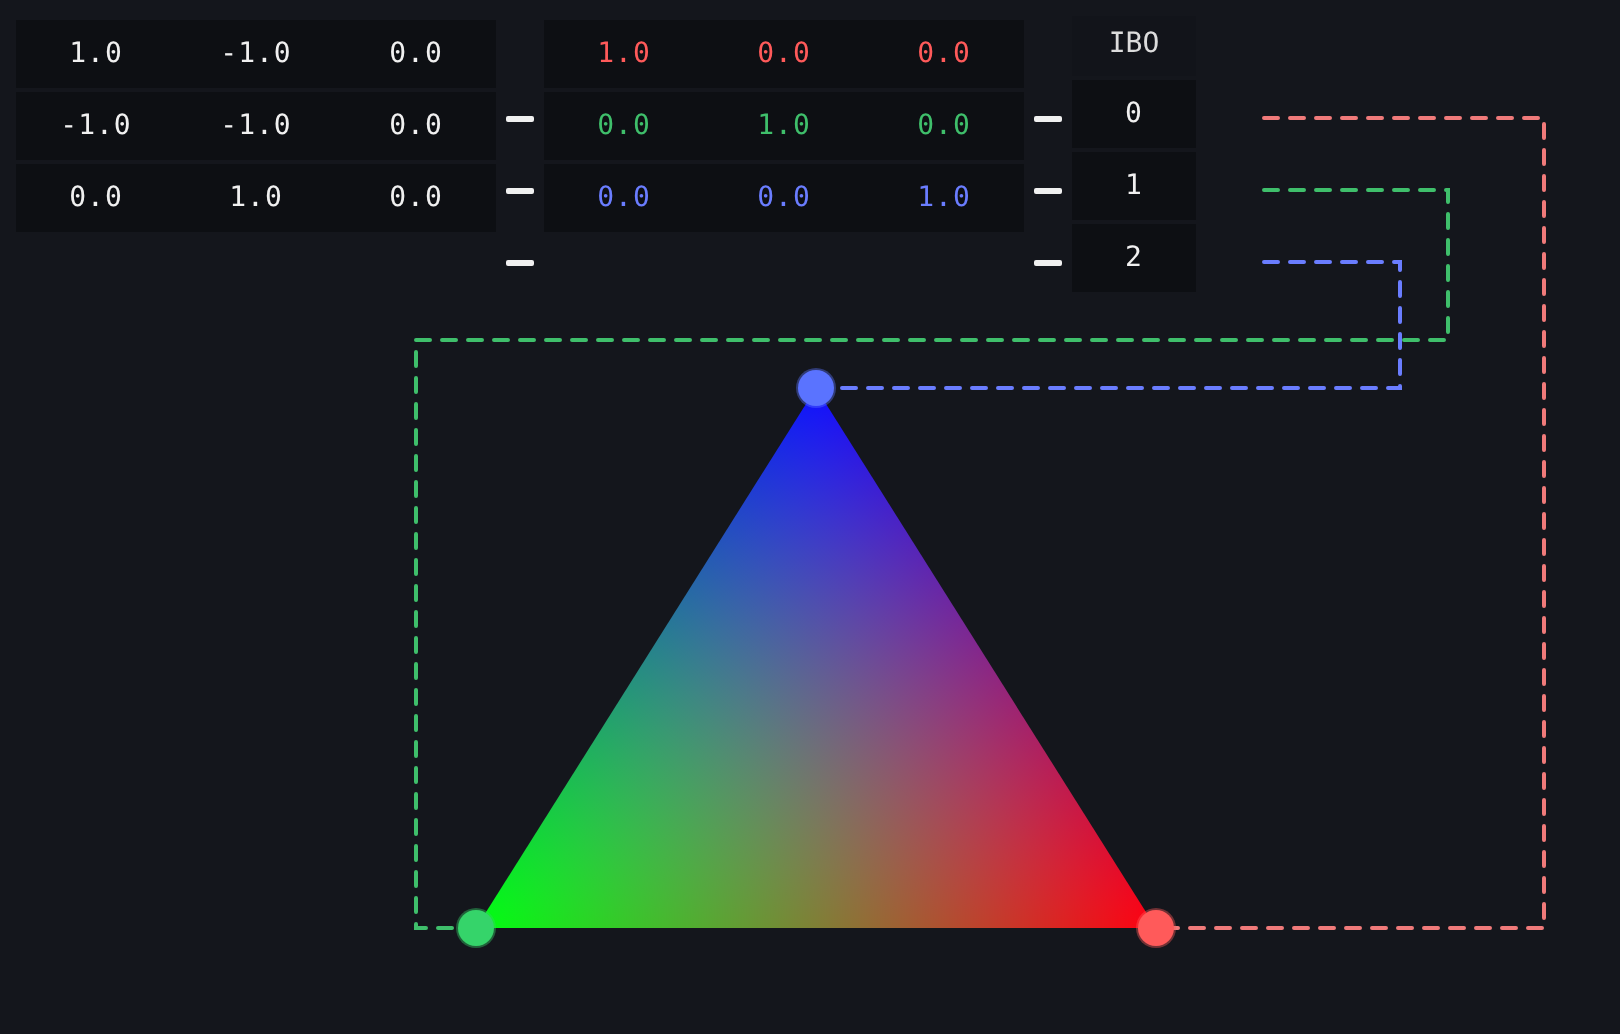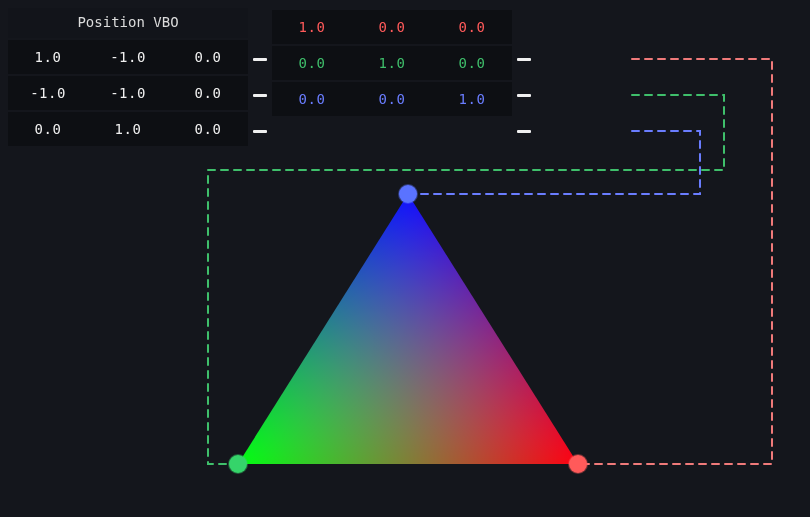--- a/index.html
+++ b/index.html
@@ -97,21 +97,20 @@
     height: 517px;
     pointer-events: none;
   }
 </style>
 </head>
 <body>
 
 <div class="tables">
 
   <div class="tbl">
-    <div class="tbl-header">Position VBO</div>
     <div class="tbl-row">
       <div class="cell c-white">1.0</div>
       <div class="cell c-white">-1.0</div>
       <div class="cell c-white">0.0</div>
     </div>
     <div class="tbl-row">
       <div class="cell c-white">-1.0</div>
       <div class="cell c-white">-1.0</div>
       <div class="cell c-white">0.0</div>
     </div>
@@ -159,20 +158,32 @@
         <span></span>
       </div>
     <div class="link-dash">
         <span></span>
       </div>
     <div class="link-dash">
         <span></span>
       </div>
   </div>
 
+  <div class="tbl">
+    <div class="tbl-header">IBO</div>
+    <div class="tbl-row">
+      <div class="cell ibo-cell c-white">0</div>
+    </div>
+    <div class="tbl-row">
+      <div class="cell ibo-cell c-white">1</div>
+    </div>
+    <div class="tbl-row">
+      <div class="cell ibo-cell c-white">2</div>
+    </div>
+  </div>
 
 </div>
 
 <svg class="wires" viewBox="0 0 810 517">
 
   <path d="M 632 59 L 772 59 L 772 464 L 578 464" fill="none" stroke="#f07a7a" stroke-width="2" stroke-dasharray="7 6" stroke-linecap="round"></path>
 
   <path d="M 632 95 L 724 95 L 724 170 L 208 170 L 208 464 L 238 464" fill="none" stroke="#3fbf6b" stroke-width="2" stroke-dasharray="7 6" stroke-linecap="round"></path>
 
   <path d="M 632 131 L 700 131 L 700 194 L 408 194" fill="none" stroke="#6a7dff" stroke-width="2" stroke-dasharray="7 6" stroke-linecap="round"></path>

